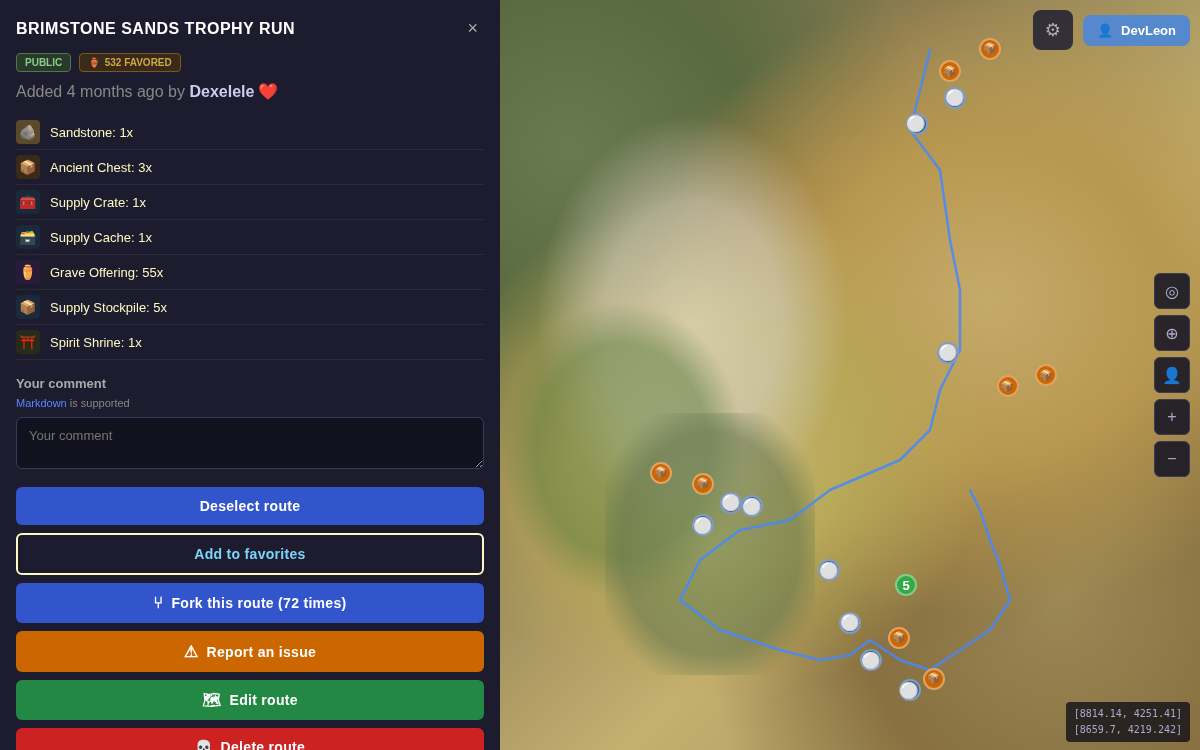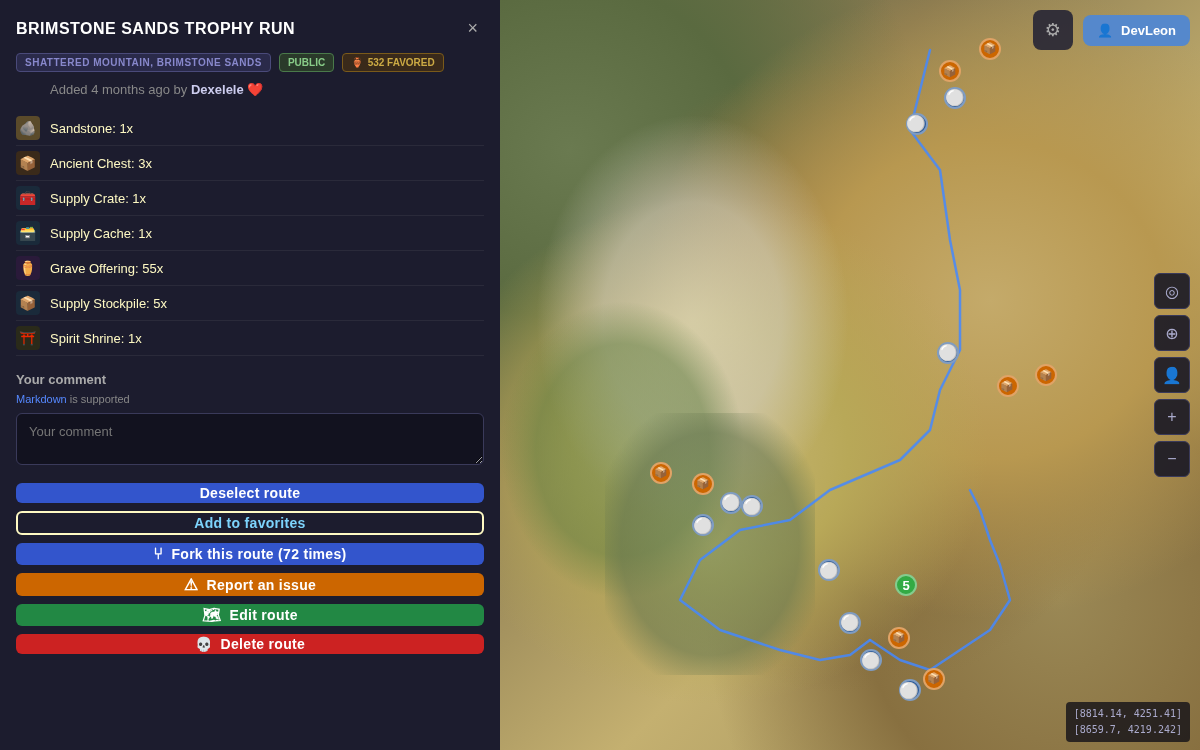--- a/index.html
+++ b/index.html
@@ -95,24 +95,23 @@
       font-size: 10px;
       font-weight: 600;
       padding: 3px 8px;
       border-radius: 4px;
       display: flex;
       align-items: center;
       gap: 4px;
     }
 
     .added-by {
-      font-size: 13px;
+      font-size: 16px;
       color: #888;
       margin-bottom: 14px;
-      margin-left: 34px;
     }
     .added-by span.username {
       color: #ccccee;
       font-weight: 600;
     }
     .added-by span.heart {
       color: #e04040;
     }
 
     .items-list {
@@ -180,21 +179,21 @@
       color: #ccc;
       padding: 10px 12px;
       font-size: 13px;
       font-family: inherit;
       resize: vertical;
       min-height: 50px;
     }
 
     .btn {
       width: 100%;
-      padding: 2px 16px;
+      padding: 11px 16px;
       border: none;
       border-radius: 6px;
       font-size: 14px;
       font-weight: 600;
       cursor: pointer;
       margin-bottom: 8px;
       display: flex;
       align-items: center;
       justify-content: center;
       gap: 8px;
@@ -410,21 +409,20 @@
 <body>
 
 <div id="left-panel">
 
   <div class="panel-header">
     <span class="panel-title">BRIMSTONE SANDS TROPHY RUN</span>
     <button class="close-btn">×</button>
   </div>
 
   <div class="tags-row">
-    <span class="tag-location">SHATTERED MOUNTAIN, BRIMSTONE SANDS</span>
     <span class="tag-public">PUBLIC</span>
     <span class="tag-favored">
       <span>🏺</span>
       <span>532 FAVORED</span>
     </span>
   </div>
 
   <div class="added-by">
     <span>Added 4 months ago by</span>
     <span class="username">Dexelele</span>

